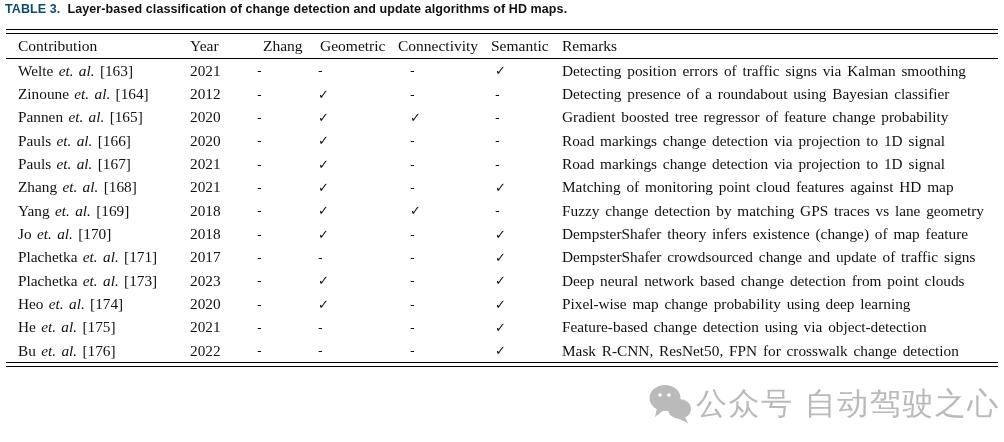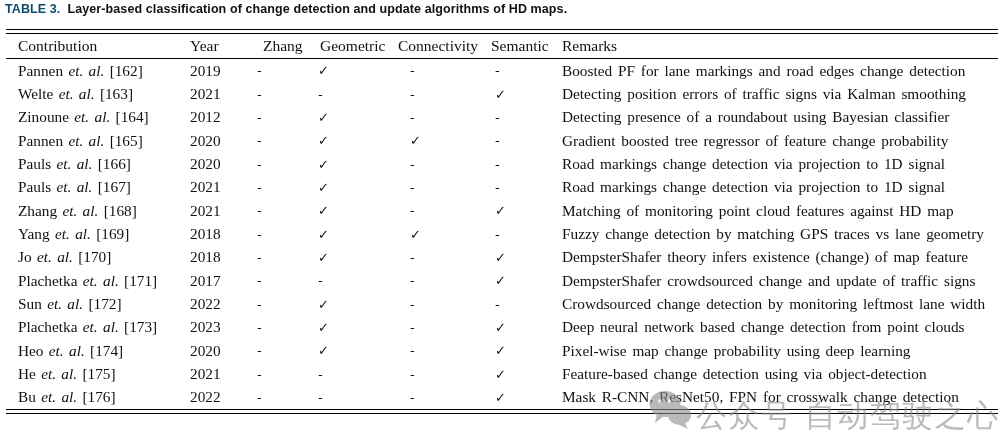--- a/index.html
+++ b/index.html
@@ -90,21 +90,20 @@
     opacity: 0.60;
     pointer-events: none;
   }
   .wm-icon { display: inline-block; width: 44px; height: 42px; }
   .wm-text {
     font-family: "DejaVu Sans", sans-serif;
     font-size: 31px;
     color: #8d8d8d;
     letter-spacing: 1.5px;
     white-space: nowrap;
-    margin-top: 12px;
   }
 </style>
 </head>
 <body>
 
 <div class="page">
 
   <div class="caption">
     <span class="cap-label">TABLE 3.</span><span class="cap-text">Layer-based classification of change detection and update algorithms of HD maps.</span>
   </div>
@@ -127,173 +126,147 @@
           <th>Year</th>
           <th>Zhang</th>
           <th>Geometric</th>
           <th>Connectivity</th>
           <th>Semantic</th>
           <th>Remarks</th>
         </tr>
       </thead>
       <tbody>
 
+
+  <tr>
+    <td class="c-contrib">
+      <span>Welte</span>
+      <span class="etal">et. al.</span>
+      <span>[163]</span>
+    </td>
+    <td class="c-year">2021</td>
+    <td class="c-mark m-base">-</td>
+    <td class="c-mark m-geo">-</td>
+    <td class="c-mark m-conn">-</td>
+    <td class="c-mark m-sem">✓</td>
+    <td class="c-remark">Detecting position errors of traffic signs via Kalman smoothing</td>
+  </tr>
+
+  <tr>
+    <td class="c-contrib">
+      <span>Zinoune</span>
+      <span class="etal">et. al.</span>
+      <span>[164]</span>
+    </td>
+    <td class="c-year">2012</td>
+    <td class="c-mark m-base">-</td>
+    <td class="c-mark m-geo">✓</td>
+    <td class="c-mark m-conn">-</td>
+    <td class="c-mark m-sem">-</td>
+    <td class="c-remark">Detecting presence of a roundabout using Bayesian classifier</td>
+  </tr>
+
   <tr>
     <td class="c-contrib">
       <span>Pannen</span>
       <span class="etal">et. al.</span>
-      <span>[162]</span>
-    </td>
-    <td class="c-year">2019</td>
-    <td class="c-mark m-base">-</td>
-    <td class="c-mark m-geo">✓</td>
-    <td class="c-mark m-conn">-</td>
-    <td class="c-mark m-sem">-</td>
-    <td class="c-remark">Boosted PF for lane markings and road edges change detection</td>
-  </tr>
-
-  <tr>
-    <td class="c-contrib">
-      <span>Welte</span>
-      <span class="etal">et. al.</span>
-      <span>[163]</span>
+      <span>[165]</span>
+    </td>
+    <td class="c-year">2020</td>
+    <td class="c-mark m-base">-</td>
+    <td class="c-mark m-geo">✓</td>
+    <td class="c-mark m-conn">✓</td>
+    <td class="c-mark m-sem">-</td>
+    <td class="c-remark">Gradient boosted tree regressor of feature change probability</td>
+  </tr>
+
+  <tr>
+    <td class="c-contrib">
+      <span>Pauls</span>
+      <span class="etal">et. al.</span>
+      <span>[166]</span>
+    </td>
+    <td class="c-year">2020</td>
+    <td class="c-mark m-base">-</td>
+    <td class="c-mark m-geo">✓</td>
+    <td class="c-mark m-conn">-</td>
+    <td class="c-mark m-sem">-</td>
+    <td class="c-remark">Road markings change detection via projection to 1D signal</td>
+  </tr>
+
+  <tr>
+    <td class="c-contrib">
+      <span>Pauls</span>
+      <span class="etal">et. al.</span>
+      <span>[167]</span>
     </td>
     <td class="c-year">2021</td>
     <td class="c-mark m-base">-</td>
+    <td class="c-mark m-geo">✓</td>
+    <td class="c-mark m-conn">-</td>
+    <td class="c-mark m-sem">-</td>
+    <td class="c-remark">Road markings change detection via projection to 1D signal</td>
+  </tr>
+
+  <tr>
+    <td class="c-contrib">
+      <span>Zhang</span>
+      <span class="etal">et. al.</span>
+      <span>[168]</span>
+    </td>
+    <td class="c-year">2021</td>
+    <td class="c-mark m-base">-</td>
+    <td class="c-mark m-geo">✓</td>
+    <td class="c-mark m-conn">-</td>
+    <td class="c-mark m-sem">✓</td>
+    <td class="c-remark">Matching of monitoring point cloud features against HD map</td>
+  </tr>
+
+  <tr>
+    <td class="c-contrib">
+      <span>Yang</span>
+      <span class="etal">et. al.</span>
+      <span>[169]</span>
+    </td>
+    <td class="c-year">2018</td>
+    <td class="c-mark m-base">-</td>
+    <td class="c-mark m-geo">✓</td>
+    <td class="c-mark m-conn">✓</td>
+    <td class="c-mark m-sem">-</td>
+    <td class="c-remark">Fuzzy change detection by matching GPS traces vs lane geometry</td>
+  </tr>
+
+  <tr>
+    <td class="c-contrib">
+      <span>Jo</span>
+      <span class="etal">et. al.</span>
+      <span>[170]</span>
+    </td>
+    <td class="c-year">2018</td>
+    <td class="c-mark m-base">-</td>
+    <td class="c-mark m-geo">✓</td>
+    <td class="c-mark m-conn">-</td>
+    <td class="c-mark m-sem">✓</td>
+    <td class="c-remark">DempsterShafer theory infers existence (change) of map feature</td>
+  </tr>
+
+  <tr>
+    <td class="c-contrib">
+      <span>Plachetka</span>
+      <span class="etal">et. al.</span>
+      <span>[171]</span>
+    </td>
+    <td class="c-year">2017</td>
+    <td class="c-mark m-base">-</td>
     <td class="c-mark m-geo">-</td>
     <td class="c-mark m-conn">-</td>
     <td class="c-mark m-sem">✓</td>
-    <td class="c-remark">Detecting position errors of traffic signs via Kalman smoothing</td>
-  </tr>
-
-  <tr>
-    <td class="c-contrib">
-      <span>Zinoune</span>
-      <span class="etal">et. al.</span>
-      <span>[164]</span>
-    </td>
-    <td class="c-year">2012</td>
-    <td class="c-mark m-base">-</td>
-    <td class="c-mark m-geo">✓</td>
-    <td class="c-mark m-conn">-</td>
-    <td class="c-mark m-sem">-</td>
-    <td class="c-remark">Detecting presence of a roundabout using Bayesian classifier</td>
-  </tr>
-
-  <tr>
-    <td class="c-contrib">
-      <span>Pannen</span>
-      <span class="etal">et. al.</span>
-      <span>[165]</span>
-    </td>
-    <td class="c-year">2020</td>
-    <td class="c-mark m-base">-</td>
-    <td class="c-mark m-geo">✓</td>
-    <td class="c-mark m-conn">✓</td>
-    <td class="c-mark m-sem">-</td>
-    <td class="c-remark">Gradient boosted tree regressor of feature change probability</td>
-  </tr>
-
-  <tr>
-    <td class="c-contrib">
-      <span>Pauls</span>
-      <span class="etal">et. al.</span>
-      <span>[166]</span>
-    </td>
-    <td class="c-year">2020</td>
-    <td class="c-mark m-base">-</td>
-    <td class="c-mark m-geo">✓</td>
-    <td class="c-mark m-conn">-</td>
-    <td class="c-mark m-sem">-</td>
-    <td class="c-remark">Road markings change detection via projection to 1D signal</td>
-  </tr>
-
-  <tr>
-    <td class="c-contrib">
-      <span>Pauls</span>
-      <span class="etal">et. al.</span>
-      <span>[167]</span>
-    </td>
-    <td class="c-year">2021</td>
-    <td class="c-mark m-base">-</td>
-    <td class="c-mark m-geo">✓</td>
-    <td class="c-mark m-conn">-</td>
-    <td class="c-mark m-sem">-</td>
-    <td class="c-remark">Road markings change detection via projection to 1D signal</td>
-  </tr>
-
-  <tr>
-    <td class="c-contrib">
-      <span>Zhang</span>
-      <span class="etal">et. al.</span>
-      <span>[168]</span>
-    </td>
-    <td class="c-year">2021</td>
-    <td class="c-mark m-base">-</td>
-    <td class="c-mark m-geo">✓</td>
-    <td class="c-mark m-conn">-</td>
-    <td class="c-mark m-sem">✓</td>
-    <td class="c-remark">Matching of monitoring point cloud features against HD map</td>
-  </tr>
-
-  <tr>
-    <td class="c-contrib">
-      <span>Yang</span>
-      <span class="etal">et. al.</span>
-      <span>[169]</span>
-    </td>
-    <td class="c-year">2018</td>
-    <td class="c-mark m-base">-</td>
-    <td class="c-mark m-geo">✓</td>
-    <td class="c-mark m-conn">✓</td>
-    <td class="c-mark m-sem">-</td>
-    <td class="c-remark">Fuzzy change detection by matching GPS traces vs lane geometry</td>
-  </tr>
-
-  <tr>
-    <td class="c-contrib">
-      <span>Jo</span>
-      <span class="etal">et. al.</span>
-      <span>[170]</span>
-    </td>
-    <td class="c-year">2018</td>
-    <td class="c-mark m-base">-</td>
-    <td class="c-mark m-geo">✓</td>
-    <td class="c-mark m-conn">-</td>
-    <td class="c-mark m-sem">✓</td>
-    <td class="c-remark">DempsterShafer theory infers existence (change) of map feature</td>
-  </tr>
-
-  <tr>
-    <td class="c-contrib">
-      <span>Plachetka</span>
-      <span class="etal">et. al.</span>
-      <span>[171]</span>
-    </td>
-    <td class="c-year">2017</td>
-    <td class="c-mark m-base">-</td>
-    <td class="c-mark m-geo">-</td>
-    <td class="c-mark m-conn">-</td>
-    <td class="c-mark m-sem">✓</td>
     <td class="c-remark">DempsterShafer crowdsourced change and update of traffic signs</td>
   </tr>
 
-  <tr>
-    <td class="c-contrib">
-      <span>Sun</span>
-      <span class="etal">et. al.</span>
-      <span>[172]</span>
-    </td>
-    <td class="c-year">2022</td>
-    <td class="c-mark m-base">-</td>
-    <td class="c-mark m-geo">✓</td>
-    <td class="c-mark m-conn">-</td>
-    <td class="c-mark m-sem">-</td>
-    <td class="c-remark">Crowdsourced change detection by monitoring leftmost lane width</td>
-  </tr>
 
   <tr>
     <td class="c-contrib">
       <span>Plachetka</span>
       <span class="etal">et. al.</span>
       <span>[173]</span>
     </td>
     <td class="c-year">2023</td>
     <td class="c-mark m-base">-</td>
     <td class="c-mark m-geo">✓</td>

